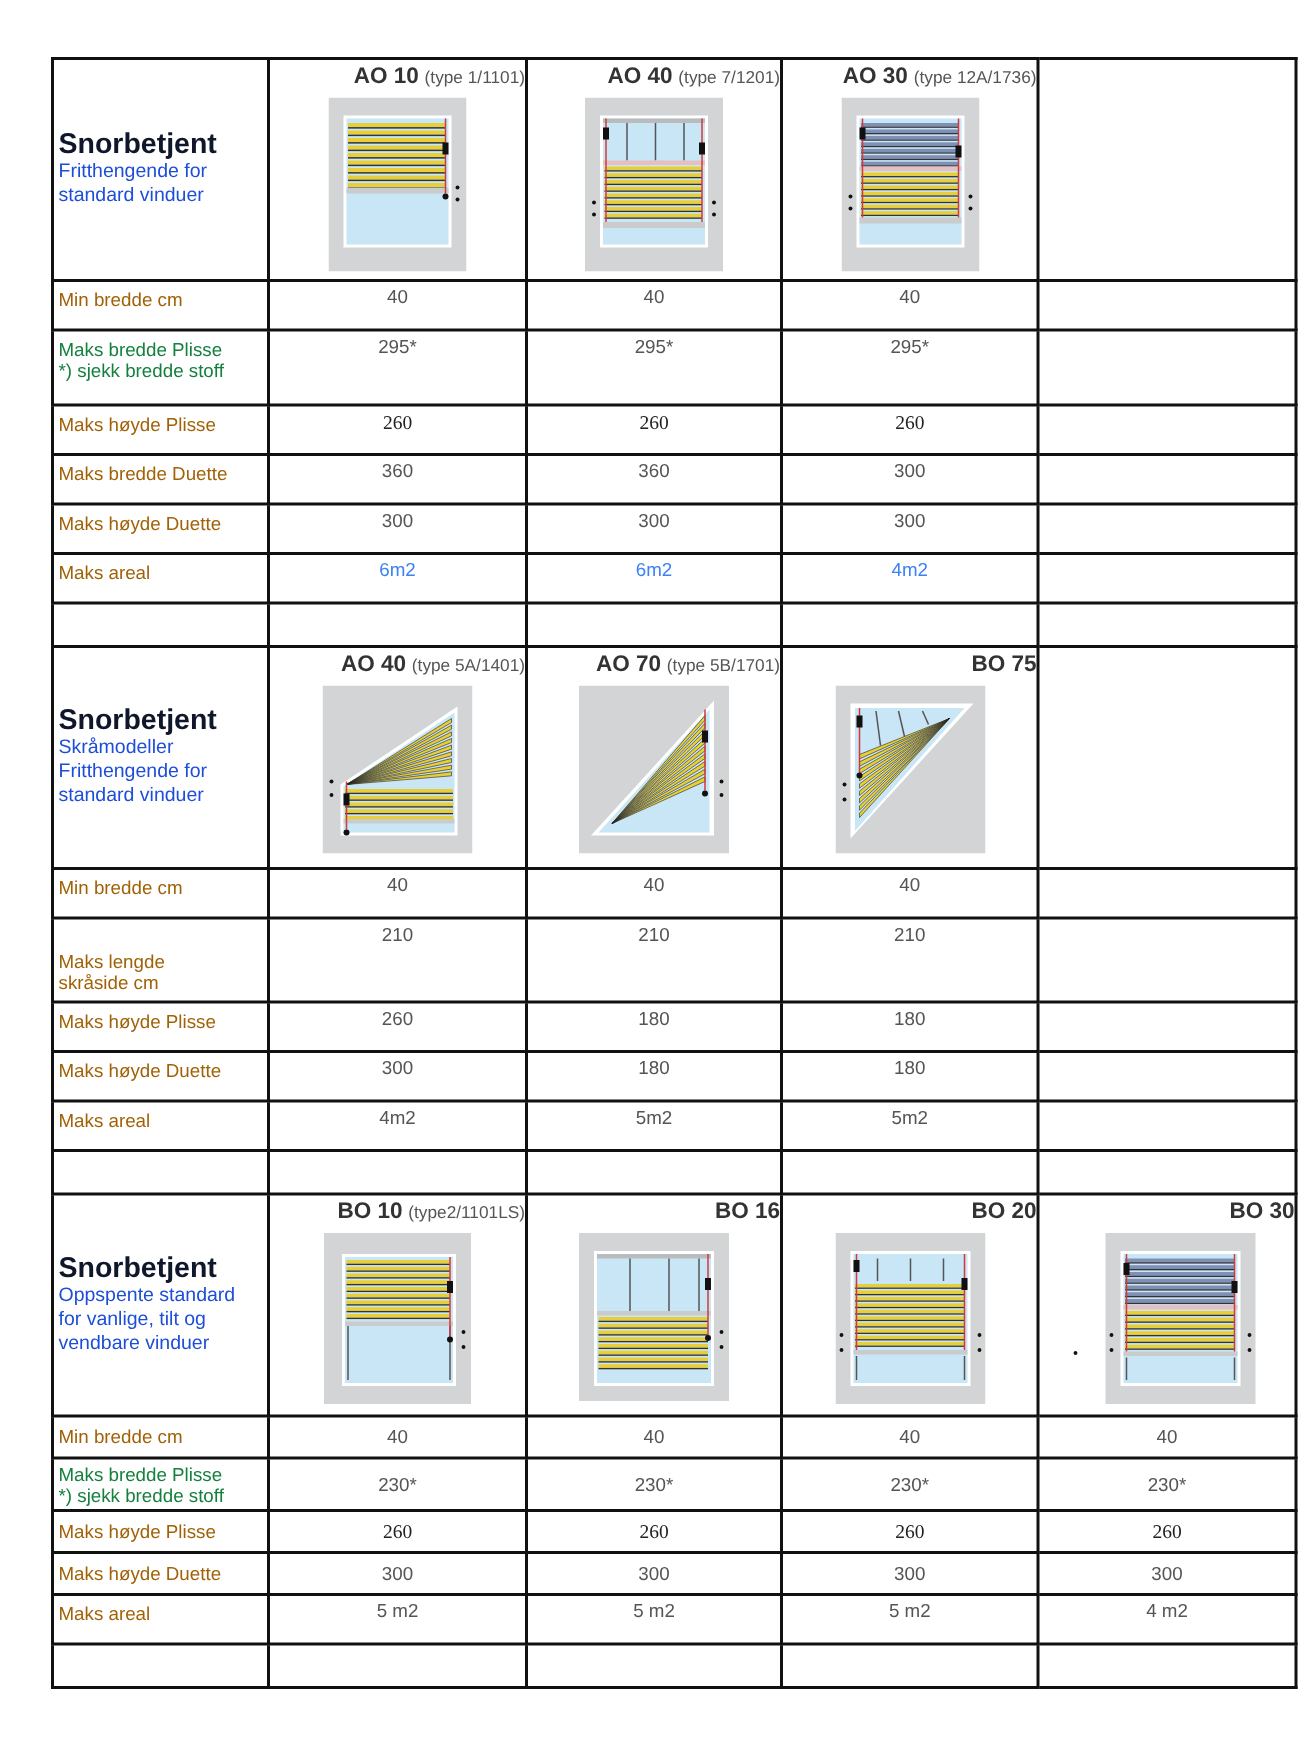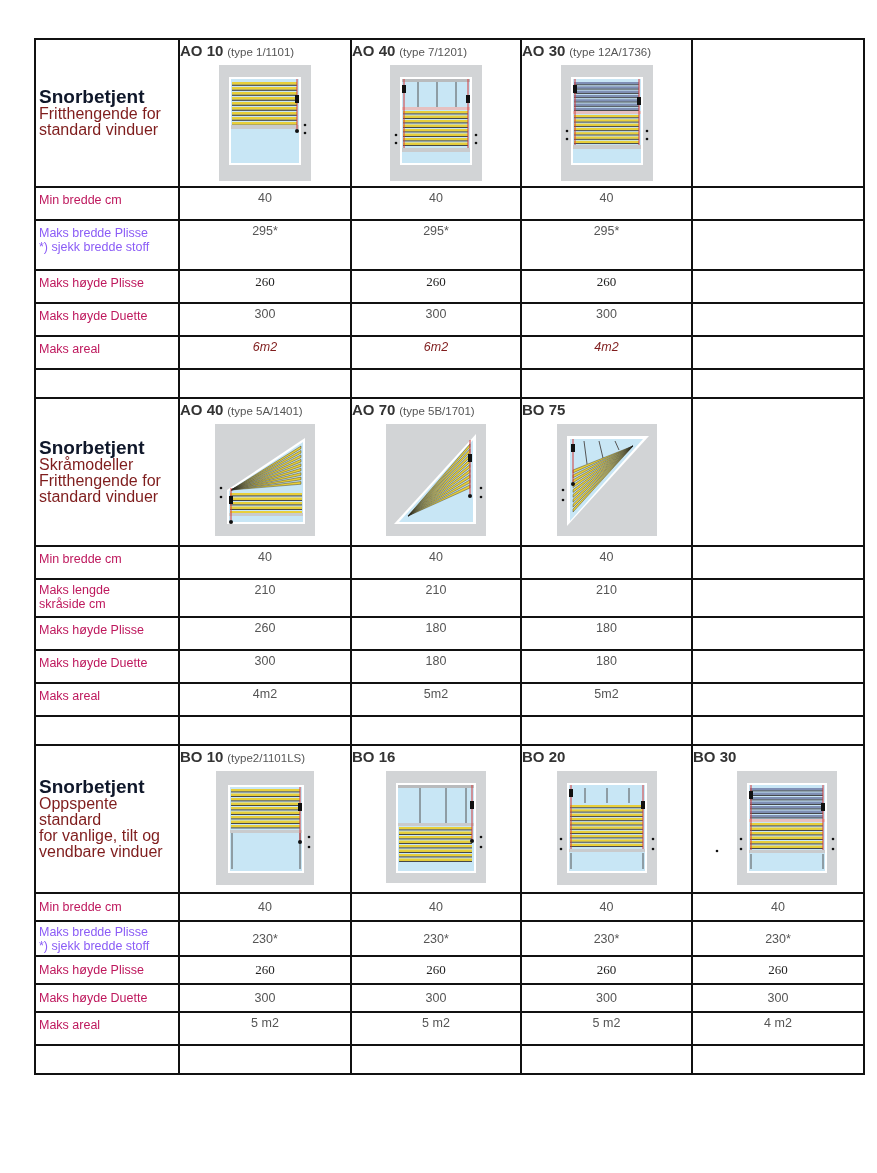--- a/index.html
+++ b/index.html
@@ -6,35 +6,35 @@
   body { width: 877px; height: 1173px; position: relative; overflow: hidden;
          font-family: "Liberation Sans", "DejaVu Sans", sans-serif; color: #4a4a4a; }
   table.spec { position: absolute; left: 34px; top: 38px; border-collapse: collapse;
                table-layout: fixed; width: 829px; }
   table.spec td { border: 2px solid #111; padding: 0; vertical-align: top; }
   col.c0 { width: 144px; } col.c1 { width: 172px; } col.c2 { width: 170px; }
   col.c3 { width: 171px; } col.c4 { width: 172px; }
   .hdr td { height: 146px; }
   .hdr .label-cell { vertical-align: middle; padding-left: 3px; }
   .sec-title { font-weight: bold; font-size: 19px; color: #0f172a; line-height: 18px; }
-  .sec-sub { font-size: 16px; color: #7f1d1d; line-height: 16px; }
-  .prod { text-align: left; }
+  .sec-sub { font-size: 13px; color: #1d4ed8; line-height: 16px; }
+  .prod { text-align: right; }
   .prod-name { display: block; margin-top: 2px; font-size: 14px; color: #333; white-space: nowrap; }
   .prod-name b { font-size: 15px; font-weight: bold; color: #333; }
   .prod-name span { font-size: 11.5px; color: #555; }
   .pic { display: block; margin: 6px auto 0 auto; }
   .row td { height: 26px; }
   .row.tall td { height: 43px; }
   .row.mid td { height: 33px; }
   .row.gap td { height: 27px; }
-  .row .rl { font-size: 12.5px; color: #be185d; padding: 5px 3px 0 3px; line-height: 14px; }
-  .row .rl.dark { color: #8b5cf6; }
+  .row .rl { font-size: 12.5px; color: #a16207; padding: 5px 3px 0 3px; line-height: 14px; }
+  .row .rl.dark { color: #15803d; }
   .row .rv { font-size: 12.5px; color: #555; text-align: center; padding-top: 3px; }
   .row .rv.serif { font-family: "Liberation Serif", serif; color: #222; font-size: 13px; }
-  .row .rv.dark { color: #7f1d1d; font-style: italic; }
+  .row .rv.dark { color: #3b82f6; }
   .row .rv.mid-v { vertical-align: middle; padding-top: 0; }
   .row .rl.mid-v { vertical-align: middle; padding-top: 0; }
 </style>
 </head>
 <body>
 
 <table class="spec">
   <colgroup>
       <col class="c0">
       <col class="c1">
@@ -194,20 +194,27 @@
     <td class="rv"></td>
   </tr>
   <tr class="row">
     <td class="rl">Maks høyde Plisse</td>
     <td class="rv serif">260</td>
     <td class="rv serif">260</td>
     <td class="rv serif">260</td>
     <td class="rv serif"></td>
   </tr>
   <tr class="row">
+    <td class="rl">Maks bredde Duette</td>
+    <td class="rv">360</td>
+    <td class="rv">360</td>
+    <td class="rv">300</td>
+    <td class="rv"></td>
+  </tr>
+  <tr class="row">
     <td class="rl">Maks høyde Duette</td>
     <td class="rv">300</td>
     <td class="rv">300</td>
     <td class="rv">300</td>
     <td class="rv"></td>
   </tr>
   <tr class="row">
     <td class="rl">Maks areal</td>
     <td class="rv dark">6m2</td>
     <td class="rv dark">6m2</td>
@@ -320,21 +327,21 @@
     <td></td>
   </tr>
   <tr class="row">
     <td class="rl">Min bredde cm</td>
     <td class="rv">40</td>
     <td class="rv">40</td>
     <td class="rv">40</td>
     <td class="rv"></td>
   </tr>
   <tr class="row mid">
-    <td class="rl" style="padding-top:3px">
+    <td class="rl" style="padding-top:21px">
           <div>Maks lengde</div>
           <div>skråside cm</div>
         </td>
     <td class="rv">210</td>
     <td class="rv">210</td>
     <td class="rv">210</td>
     <td class="rv"></td>
   </tr>
   <tr class="row">
     <td class="rl">Maks høyde Plisse</td>

